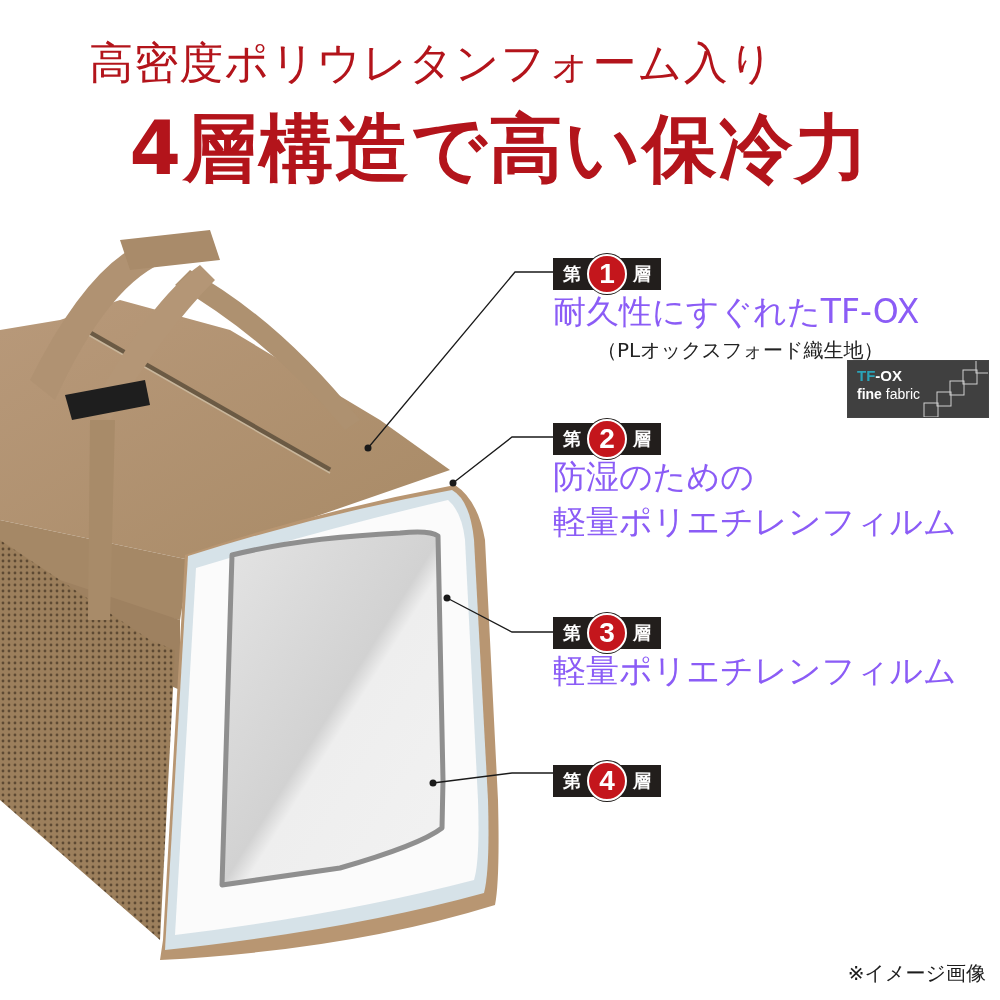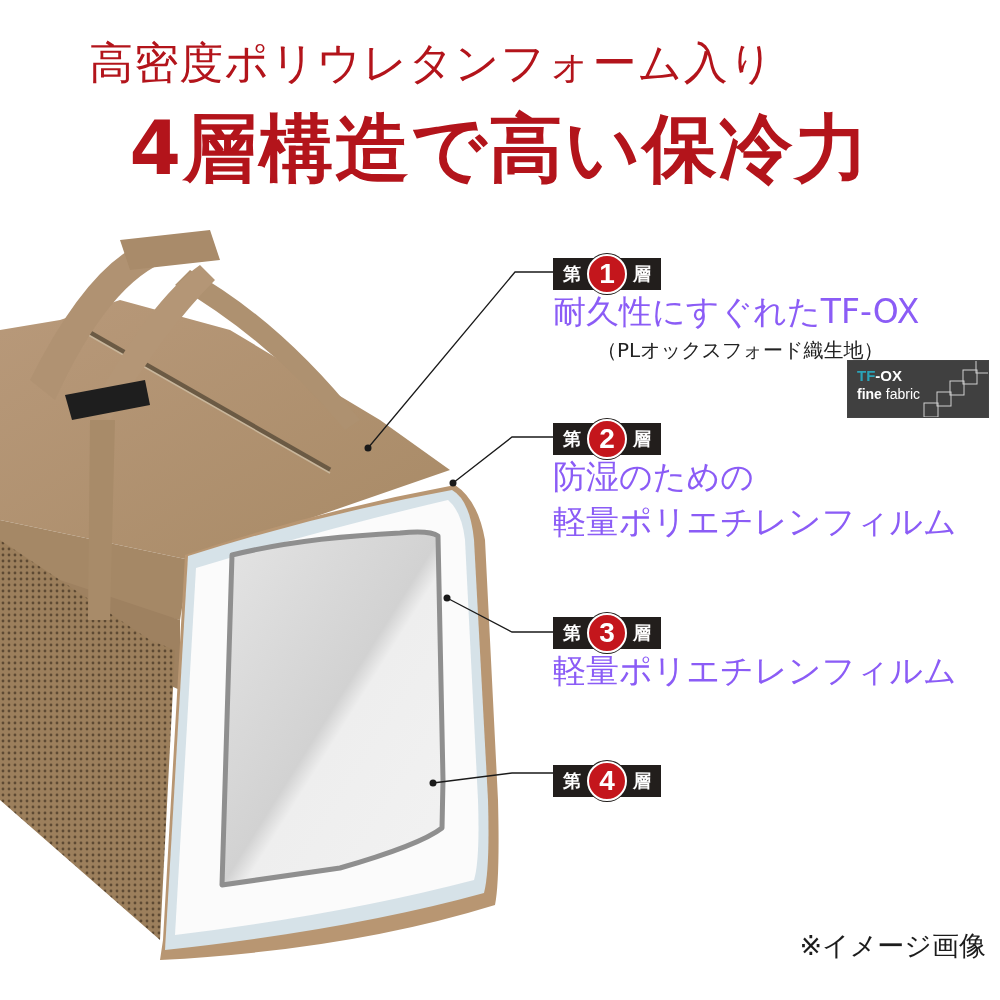--- a/index.html
+++ b/index.html
@@ -19,21 +19,21 @@
       font-family:"Liberation Sans", sans-serif; margin:-4px 0; }
   .layer-title { font-size:33px; line-height:1.35; white-space:nowrap; color:#8b5cf6; }
   .layer-note { font-size:20px; margin-top:2px; color:#222; white-space:nowrap;margin-left:44px; }
   .fabric-logo { position:absolute; left:847px; top:360px; width:140px; height:56px;
       background:#404040; color:#fff; font-family:"Liberation Sans", sans-serif;
       border:1px solid #444; overflow:hidden;text-decoration:underline; }
   .fabric-logo .l1 { position:absolute; left:9px; top:6px; font-weight:bold; font-size:15px; }
   .fabric-logo .l1 .tf { color:#2aa3b8; }
   .fabric-logo .l2 { position:absolute; left:9px; top:25px; font-size:14px; }
   .fabric-logo .l2 b { font-weight:bold;text-align:right; }
-  .caption { position:absolute; right:14px; top:928px; font-size:27px; color:#1c1c1c; }
+  .caption { position:absolute; right:14px; top:960px; font-size:20px; color:#1c1c1c; }
 </style>
 </head>
 <body>
 
 <div class="headline-sub">高密度ポリウレタンフォーム入り</div>
 <div class="headline-main">4層構造で高い保冷力</div>
 
 <svg class="illus" width="1000" height="1000" viewBox="0 0 1000 1000">
   <defs>
     <pattern id="mesh" width="6" height="6" patternUnits="userSpaceOnUse">

